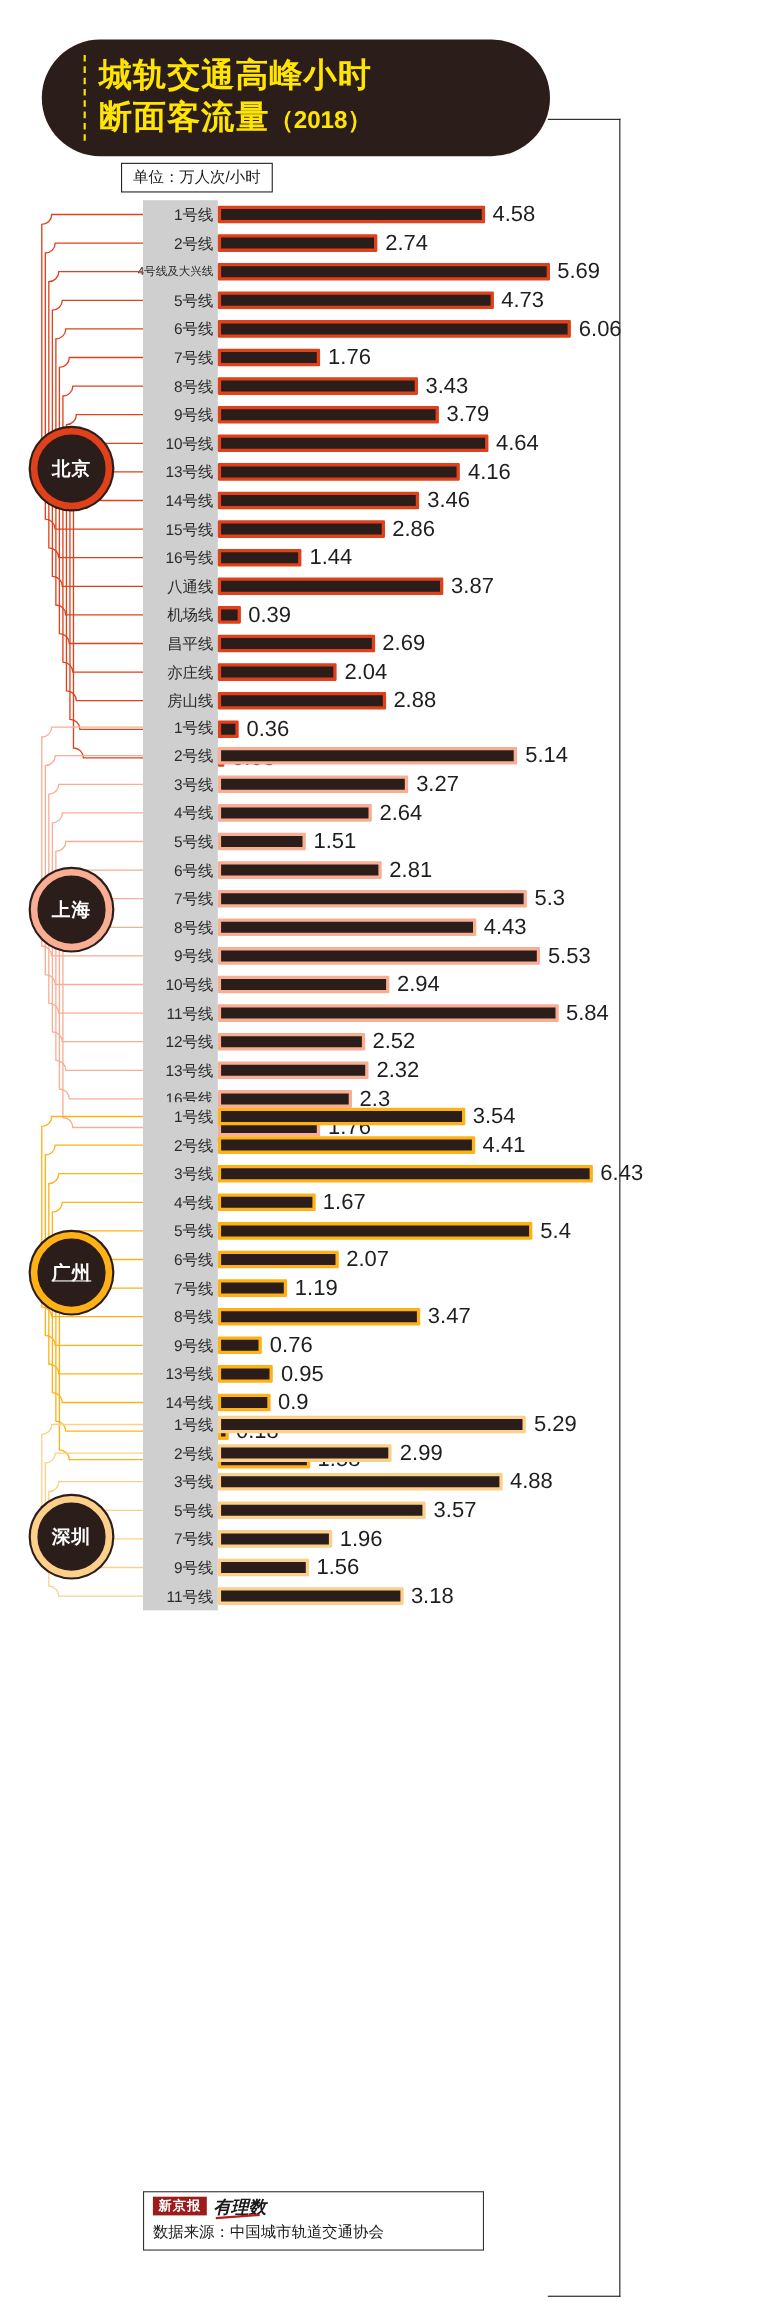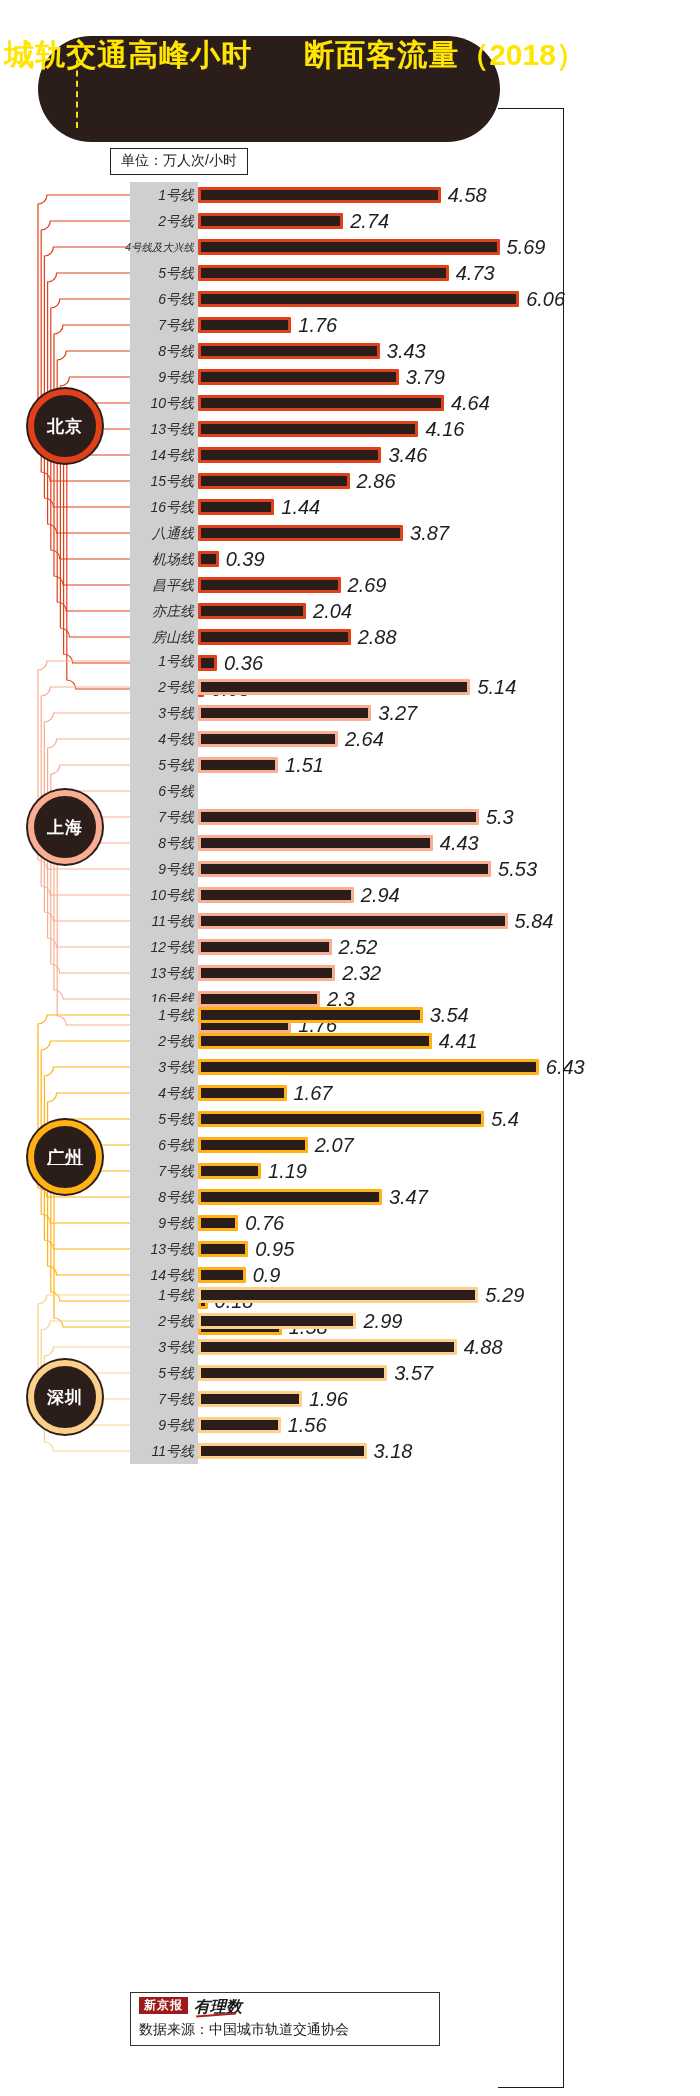--- a/index.html
+++ b/index.html
@@ -19,40 +19,41 @@
   
   .title-banner {
     position: absolute;
     left: 38px;
     top: 36px;
     width: 462px;
     height: 106px;
     background: #2b1e1a;
     border-radius: 53px;
     display: flex;
+    flex-direction: column;
     justify-content: center;
   }
   .title-dash {
     position: absolute;
     left: 38px;
     top: 14px;
     bottom: 14px;
     width: 0;
     border-left: 2px dashed #f5e400;
   }
   .title-line {
     color: #ffe500;
     font-weight: bold;
     font-size: 30px;
     line-height: 38px;
     letter-spacing: 1px;
     padding-left: 52px;
     white-space: nowrap;
   }
-  .title-line .year { font-size: 30px; letter-spacing: 0; }
+  .title-line .year { font-size: 22px; letter-spacing: 0; }
 
   
   .title-hook {
     position: absolute;
     left: 498px;
     top: 108px;
     width: 66px;
     height: 1980px;
     border-top: 1.5px solid #1a1a1a;
     border-right: 1.5px solid #1a1a1a;
@@ -77,21 +78,21 @@
   
   .section { position: absolute; left: 0; width: 700px; }
 
   .label-col {
     position: absolute;
     left: 130px;
     top: 0;
     width: 68px;
     background: #cfcfcf;
   }
-  .rows { position: absolute; left: 130px; top: 0; width: 560px; font-style: italic; }
+  .rows { position: absolute; left: 130px; top: 0; width: 560px; }
 
   .row {
     position: relative;
     height: 26px;
     display: flex;
     align-items: center;
   }
   .row-label {
     width: 68px;
     flex: 0 0 68px;
@@ -406,20 +407,24 @@
           </div>
           <div class="row">
             <div class="row-label">5号线</div>
             <div class="bar-wrap">
               <div class="bar" style="width: 80.03px;"></div>
               <span class="bar-value">1.51</span>
             </div>
           </div>
           <div class="row">
             <div class="row-label">6号线</div>
+            <div class="bar-wrap">
+              <div class="bar" style="width: 148.93px;"></div>
+              <span class="bar-value">2.81</span>
+            </div>
           </div>
           <div class="row">
             <div class="row-label">7号线</div>
             <div class="bar-wrap">
               <div class="bar" style="width: 280.9px;"></div>
               <span class="bar-value">5.3</span>
             </div>
           </div>
           <div class="row">
             <div class="row-label">8号线</div>

